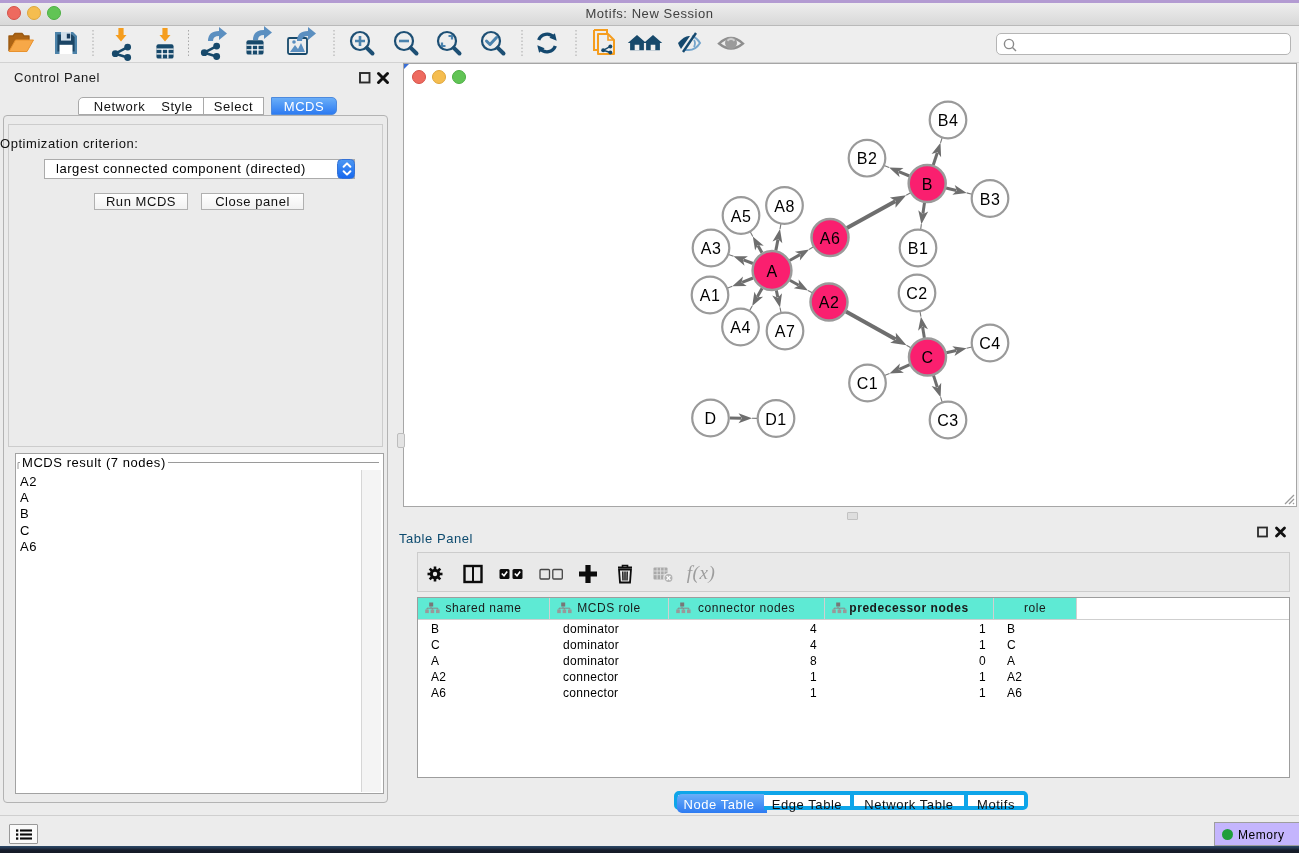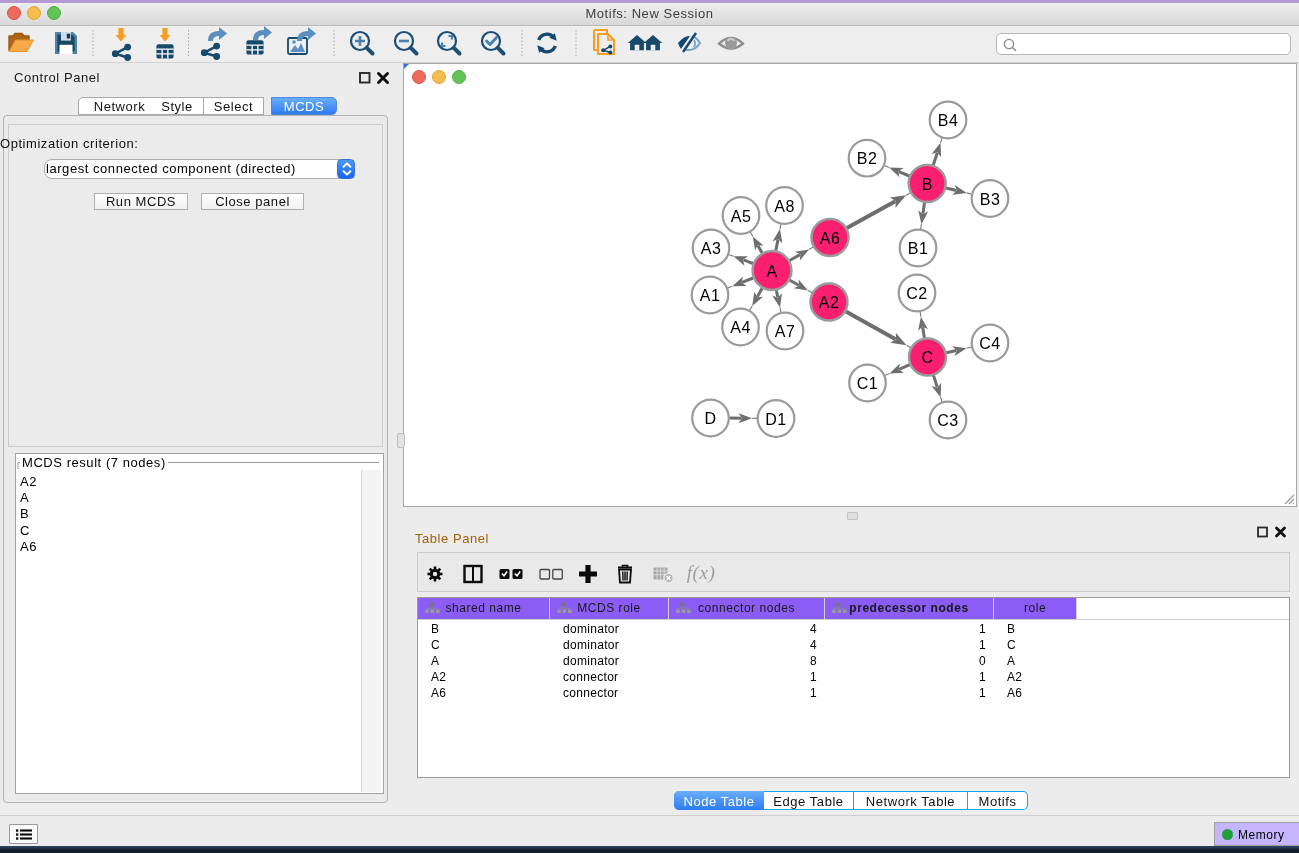--- a/index.html
+++ b/index.html
@@ -13,52 +13,52 @@
 .tl{width:12px;height:12px;border-radius:50%;position:absolute;top:6px;}
 #titletext{left:0;top:3px;width:1299px;height:22px;text-align:center;
  font-size:13px;line-height:22px;color:#404040;}
 #toolbar{left:0;top:26px;width:1299px;height:36px;background:#eeeeee;border-bottom:1px solid #d2d2d2;}
 #searchbox{left:996px;top:33px;width:293px;height:20px;background:#fff;
  border:1px solid #b5b5b5;border-radius:5px;}
 
 #cp-title{left:14px;top:70px;font-size:13px;color:#1a1a1a;}
 .tab{position:absolute;top:97px;height:18px;background:#fff;border:1px solid #a9a9a9;
  font-size:13px;text-align:center;line-height:18px;color:#111;box-sizing:border-box;}
-.tabb{position:absolute;top:791px;height:19px;background:#fff;border:1px solid #0ea5e9;
+.tabb{position:absolute;top:791px;height:19px;background:#fff;border:4px solid #0ea5e9;
  font-size:13px;text-align:center;line-height:19px;color:#111;box-sizing:border-box;}
 .blue{background:linear-gradient(#6aaef8,#2d7bf2);color:#fff;border-color:#4d8ade;}
 #cp-outer{left:3px;top:115px;width:385px;height:688px;background:#ebebeb;
  border:1px solid #b3b3b3;border-radius:4px;box-sizing:border-box;}
 #cp-inner{left:8px;top:124px;width:375px;height:323px;border:1px solid #cccccc;box-sizing:border-box;}
 #opt-label{left:0px;top:136px;width:399px;text-align:left;font-size:13px;color:#111;}
 #dropdown{left:44px;top:159px;width:311px;height:20px;background:#fff;border:1px solid #ababab;
- border-radius:8px;box-sizing:border-box;font-size:13px;line-height:18px;color:#000;padding-left:1px;}
+ border-radius:0;box-sizing:border-box;font-size:13px;line-height:18px;color:#000;padding-left:11px;}
 #dd-btn{left:337px;top:159px;width:18px;height:20px;border-radius:4.5px;
  background:linear-gradient(#4b97f3,#1668ef);border:1px solid #3572d6;box-sizing:border-box;}
 .btn{position:absolute;top:193px;height:17px;background:linear-gradient(#ffffff,#f1f1f1);
  border:1px solid #b0b0b0;border-radius:0;font-size:13px;text-align:center;
  line-height:16px;color:#111;box-sizing:border-box;}
 #result-box{left:15px;top:453px;width:369px;height:341px;background:#fff;
  border:1px solid #a2a2a2;box-sizing:border-box;}
 #result-legend{left:20px;top:455px;font-size:13px;color:#000;background:#fff;padding:0 2px;z-index:3;}
 #result-items{left:20px;top:474px;font-size:13px;color:#000;line-height:16.2px;}
 #result-sb{left:361px;top:470px;width:19px;height:322px;background:#f4f4f4;border-left:1px solid #d6d6d6;}
 
 #netwin{left:403px;top:63px;width:894px;height:444px;background:#fff;
  border:1px solid #a6a6a6;box-sizing:border-box;}
 #net-tb{left:0;top:0;width:892px;height:23px;background:linear-gradient(#f0f0f0,#d8d8d8);
  border-bottom:1px solid #ababab;}
 #net-title{position:absolute;left:9px;top:0;width:892px;text-align:center;
  font-size:13px;line-height:23px;color:#333;}
-#tp-title{left:415px;top:531px;font-size:13px;color:#a16207;}
+#tp-title{left:399px;top:531px;font-size:13px;color:#0c4a6e;}
 #tp-toolbar{left:417px;top:552px;width:873px;height:40px;background:#e9e9e9;
  border:1px solid #cccccc;box-sizing:border-box;}
 #tablebox{left:417px;top:597px;width:873px;height:181px;background:#fff;
  border:1px solid #9d9d9d;box-sizing:border-box;}
-.hcell{position:absolute;top:0;height:21px;background:#8b5cf6;border-right:1px solid #d0d0d0;
+.hcell{position:absolute;top:0;height:21px;background:#5eead4;border-right:1px solid #d0d0d0;
  box-sizing:border-box;font-size:12px;color:#1a1a1a;text-align:center;line-height:21px;}
 .trow{position:absolute;letter-spacing:0.3px;font-size:12px;color:#000;height:16px;line-height:16px;}
 #statusbar{left:0;top:815px;width:1299px;height:31px;background:#ececec;border-top:1px solid #cfcfcf;}
 #darkstrip{left:0;top:846px;width:1299px;height:7px;background:linear-gradient(#2b4a6b 0px,#24364e 2px,#161d2b 4px,#141a26 7px);}
 #membtn{left:1214px;top:822px;width:91px;height:24px;background:#c4b5fd;
  border:1px solid #9e9e9e;box-sizing:border-box;text-align:center;}
 #listbtn{left:9px;top:824px;width:29px;height:20px;background:#fafafa;
  border:1px solid #999;border-radius:1px;box-sizing:border-box;}
 </style>
 </head>

